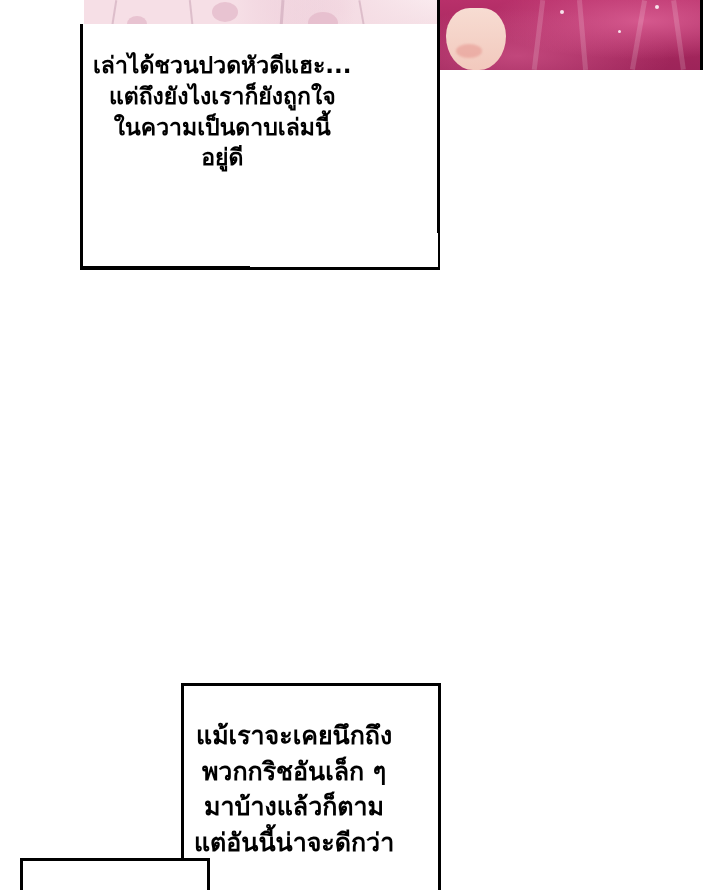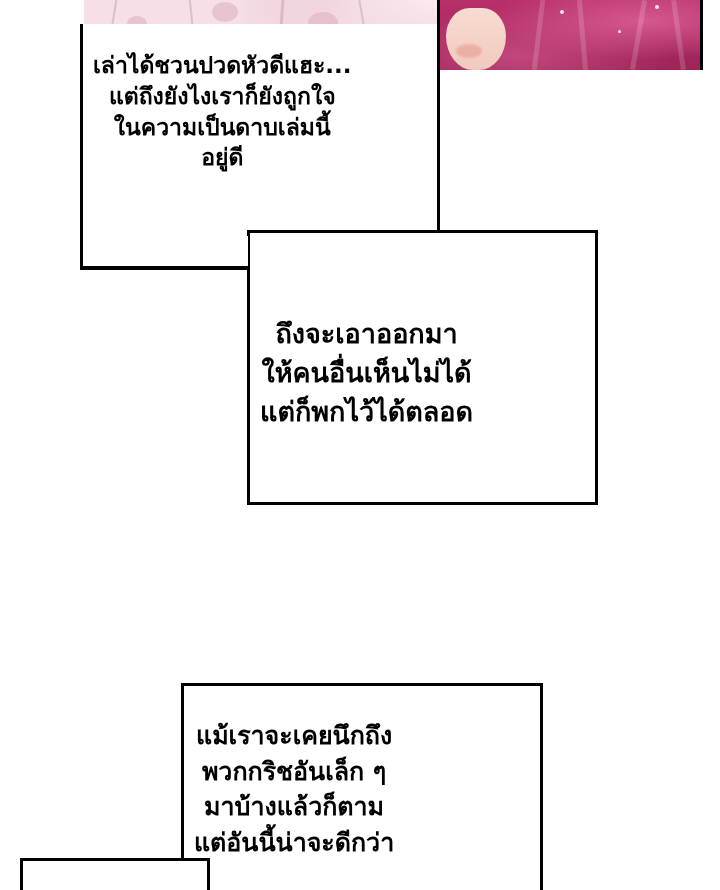--- a/index.html
+++ b/index.html
@@ -164,21 +164,21 @@
   #balloon-2 .txt {
     font-size: 27px;
     line-height: 1.45;
     margin-top: 10px;
   }
 
   
   #balloon-3 {
     left: 181px;
     top: 683px;
-    width: 362px;
+    width: 260px;
     height: 207px;
     border-bottom: none;
   }
   #balloon-3 .txt {
     font-size: 25px;
     line-height: 1.42;
     padding-top: 32px;
     align-self: flex-start;
   }
 
@@ -228,25 +228,20 @@
 
   <div class="gutter-line" style="left:437px; top:0; width:3px; height:232px;"></div>
 
   <div class="balloon" id="balloon-1">
     <div class="txt">เล่าได้ชวนปวดหัวดีแฮะ...
 แต่ถึงยังไงเราก็ยังถูกใจ
 ในความเป็นดาบเล่มนี้
 อยู่ดี</div>
   </div>
 
-  <div class="balloon" id="balloon-2">
-    <div class="txt">ถึงจะเอาออกมา
-ให้คนอื่นเห็นไม่ได้
-แต่ก็พกไว้ได้ตลอด</div>
-  </div>
 
   <div class="mask" style="left:250px; top:233px; width:188px; height:34px;"></div>
   <div class="mask" style="left:83px; top:236px; width:165px; height:32px;"></div>
   <div class="gutter-line" style="left:80px; top:266px; width:170px; height:3px;"></div>
 
   <div class="balloon" id="balloon-3">
     <div class="txt">แม้เราจะเคยนึกถึง
 พวกกริชอันเล็ก ๆ
 มาบ้างแล้วก็ตาม
 แต่อันนี้น่าจะดีกว่า</div>

